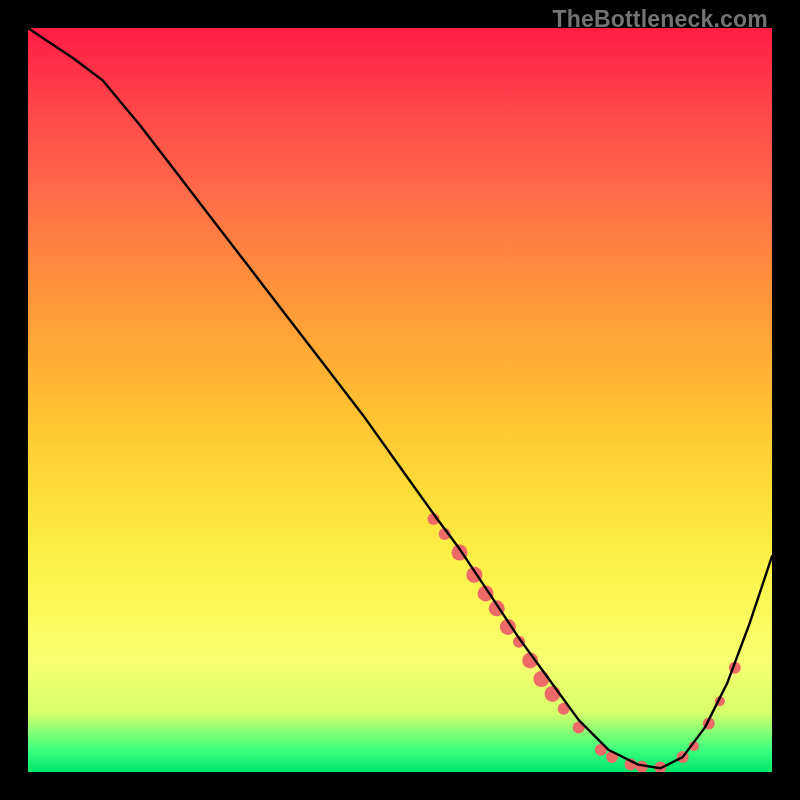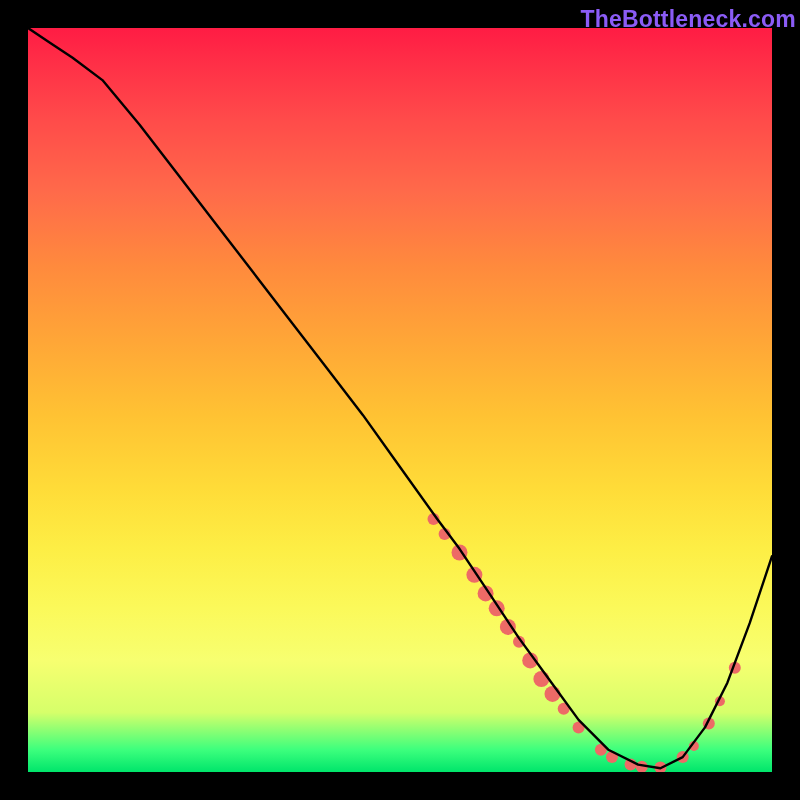--- a/index.html
+++ b/index.html
@@ -13,21 +13,21 @@
         #ff8a3d 32%,
         #ffa637 42%,
         #ffc233 52%,
         #ffdc38 62%,
         #fdee45 70%,
         #fbf95a 78%,
         #f7ff70 85%,
         #d6ff6a 92%,
         #3dff7d 97%,
         #00e56b 100%)}
-  .watermark{position:absolute;top:6px;right:4px;font:600 23px Arial,Helvetica,sans-serif;color:#8b5cf6;letter-spacing:.2px}
+  .watermark{position:absolute;top:6px;right:32px;font:600 23px Arial,Helvetica,sans-serif;color:#737373;letter-spacing:.2px}
   svg.plot{position:absolute;left:28px;top:28px}
 </style>
 </head>
 <body>
 
 <div class="wrap">
   <div class="bg"></div>
   <div class="watermark">TheBottleneck.com</div>
   <svg class="plot" width="744" height="744" viewBox="0 0 744 744">
     <g id="markers">

